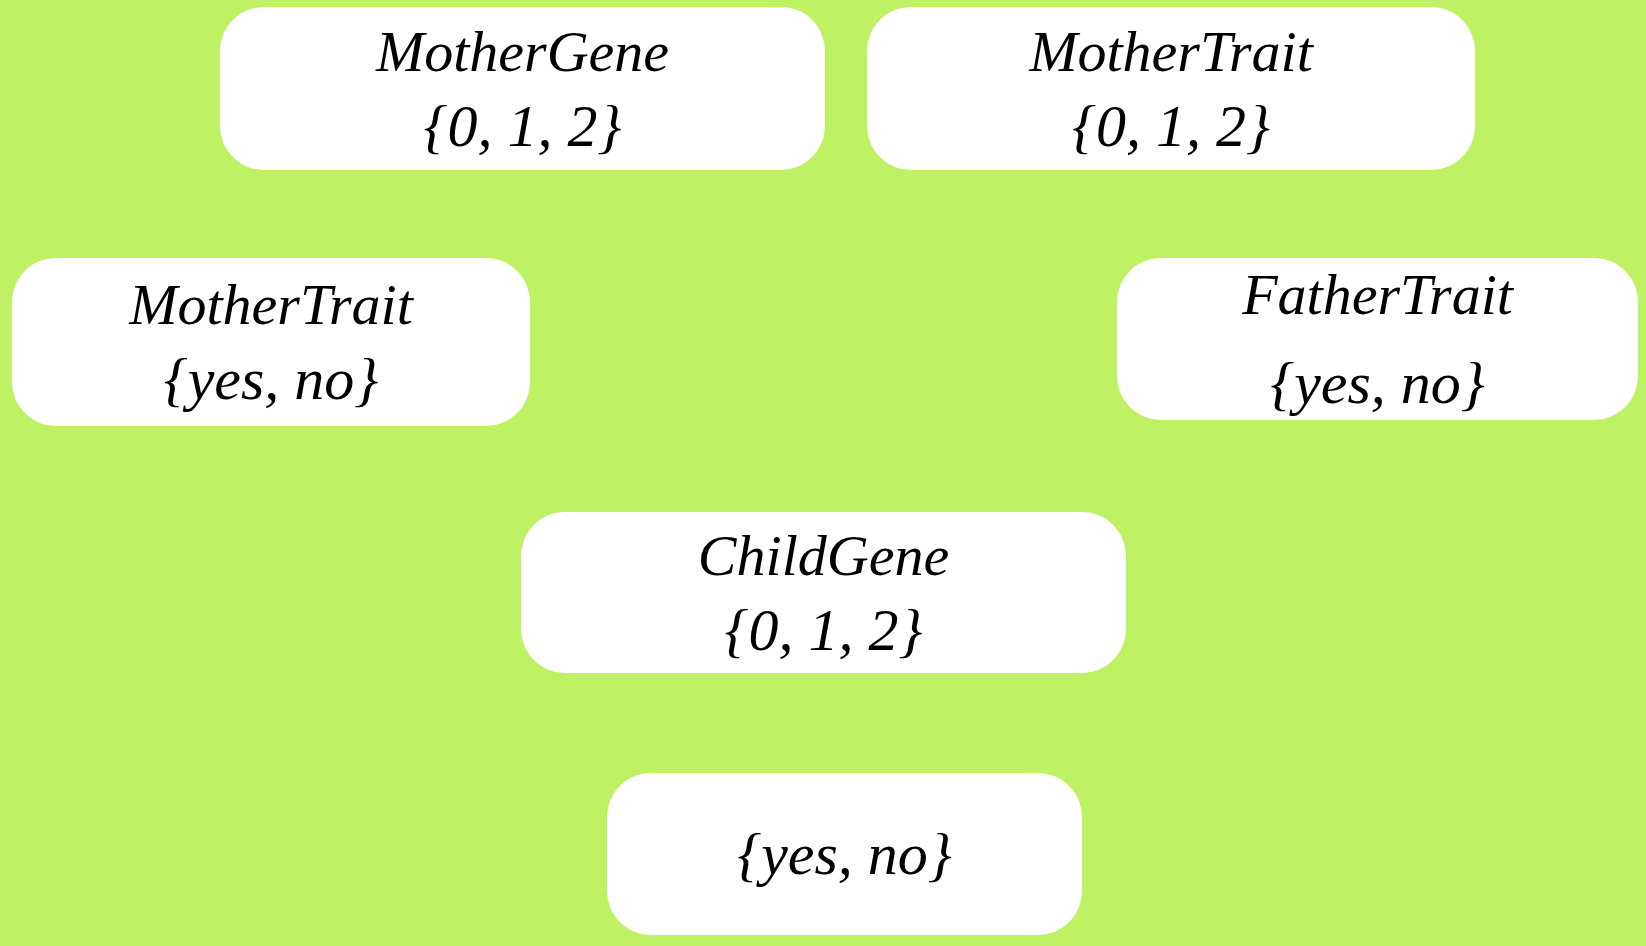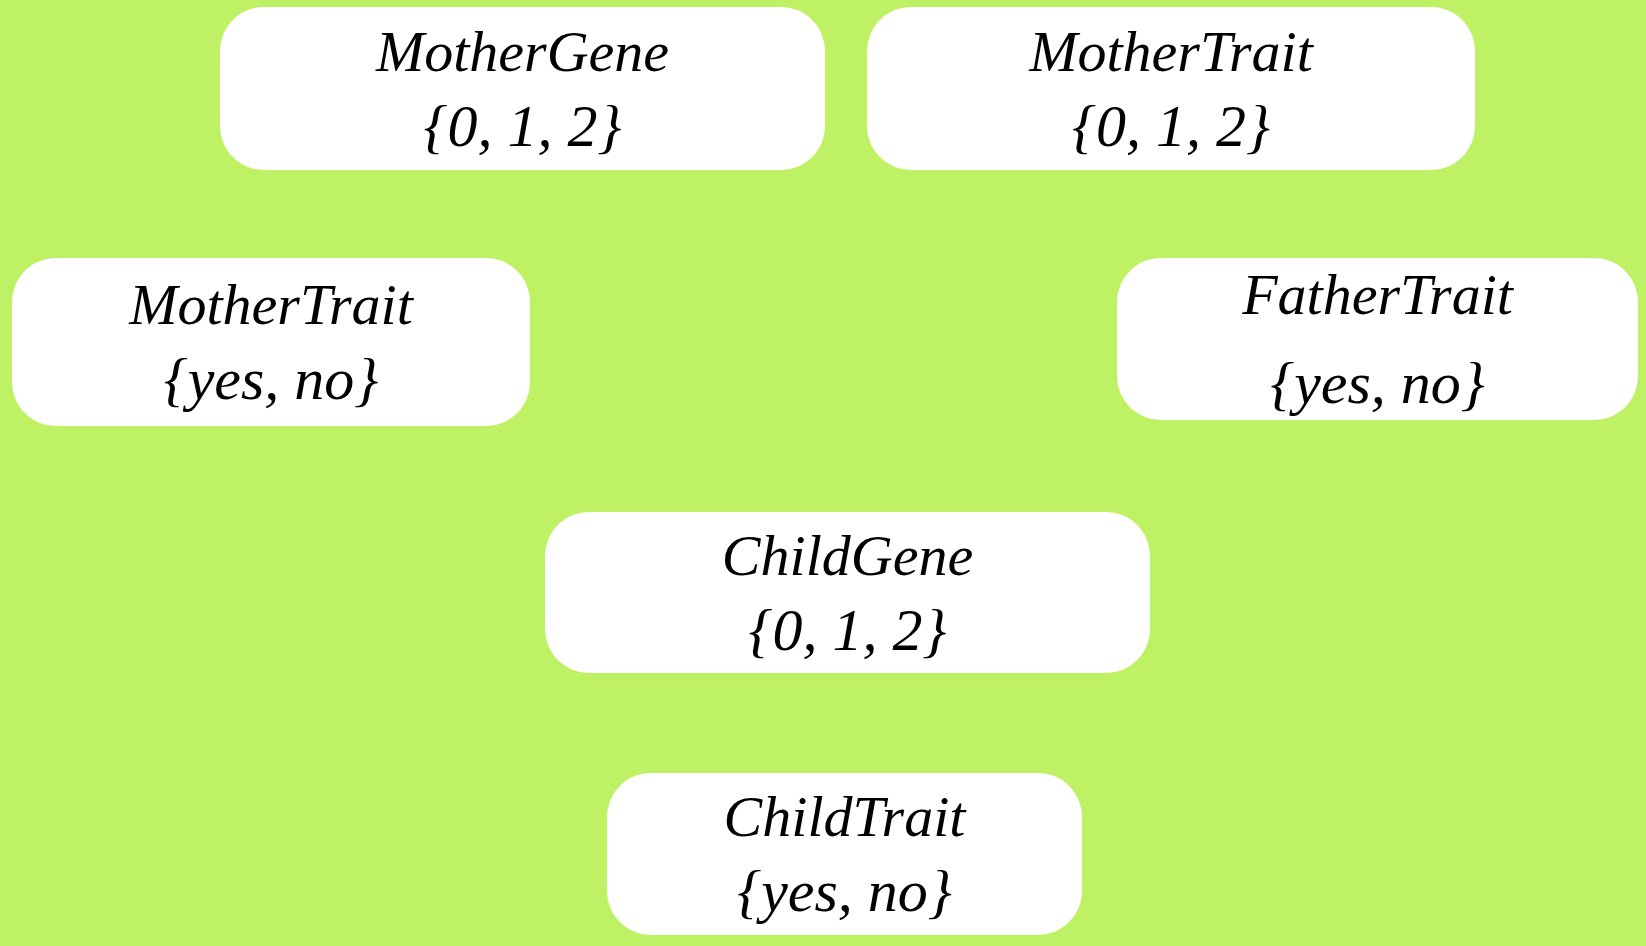--- a/index.html
+++ b/index.html
@@ -35,21 +35,21 @@
   .node-values {
     font-size: 60px;
     line-height: 74px;
     white-space: nowrap;
   }
   
   .pos-mother-gene  { left: 220px;  top: 7px;   width: 605px; height: 163px; }
   .pos-father-gene  { left: 867px;  top: 7px;   width: 608px; height: 163px; }
   .pos-mother-trait { left: 12px;   top: 258px; width: 518px; height: 168px; }
   .pos-father-trait { left: 1117px; top: 258px; width: 521px; height: 162px; justify-content: space-between; }
-  .pos-child-gene   { left: 545px;  top: 512px; width: 605px; height: 161px; text-align: center; }
+  .pos-child-gene   { left: 521px;  top: 512px; width: 605px; height: 161px; text-align: center; }
   .pos-child-trait  { left: 607px;  top: 773px; width: 475px; height: 162px; }
 </style>
 </head>
 <body>
 
 <div class="canvas">
 
   <div class="node pos-mother-gene">
     <div class="node-title">MotherGene</div>
     <div class="node-values">{0, 1, 2}</div>
@@ -69,17 +69,16 @@
     <div class="node-title">FatherTrait</div>
     <div class="node-values">{yes, no}</div>
   </div>
 
   <div class="node pos-child-gene">
     <div class="node-title">ChildGene</div>
     <div class="node-values">{0, 1, 2}</div>
   </div>
 
   <div class="node pos-child-trait">
-    <div class="node-title">ChildTrait</div>
     <div class="node-values">{yes, no}</div>
   </div>
 
 </div>
 
 </body></html>

